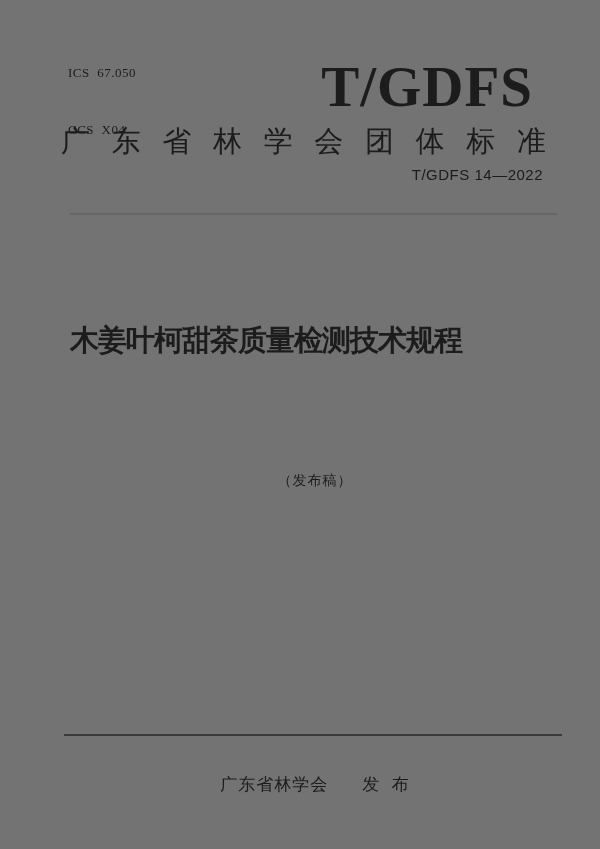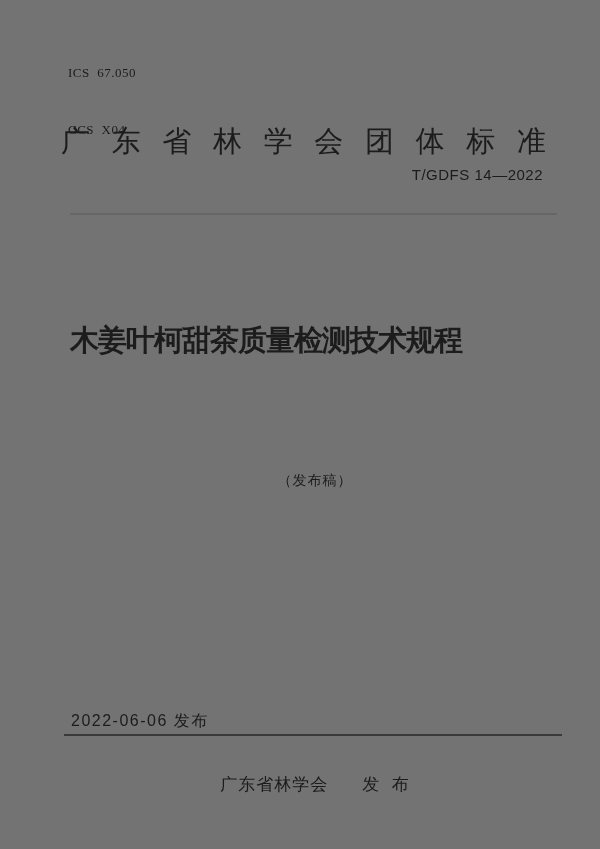--- a/index.html
+++ b/index.html
@@ -80,20 +80,21 @@
 </head>
 <body>
 
 <div class="page">
 
   <div class="ics-block">
     <div>ICS  67.050</div>
     <div>CCS  X04</div>
   </div>
 
+  <div class="logo">T/GDFS</div>
 
   <div class="org-title">
       <span>广</span>
       <span>东</span>
       <span>省</span>
       <span>林</span>
       <span>学</span>
       <span>会</span>
       <span>团</span>
       <span>体</span>
@@ -104,21 +105,20 @@
   <div class="std-no">T/GDFS 14—2022</div>
 
   <div class="rule-top"></div>
 
   <div class="main-title">木姜叶柯甜茶质量检测技术规程</div>
 
 
   <div class="draft-note">（发布稿）</div>
 
   <div class="date-row">
-    <span>2022-06-06 发布</span>
   </div>
 
   <div class="rule-bottom"></div>
 
   <div class="publisher-row">
     <span>广东省林学会</span>
     <span>发  布</span>
   </div>
 
 </div>

